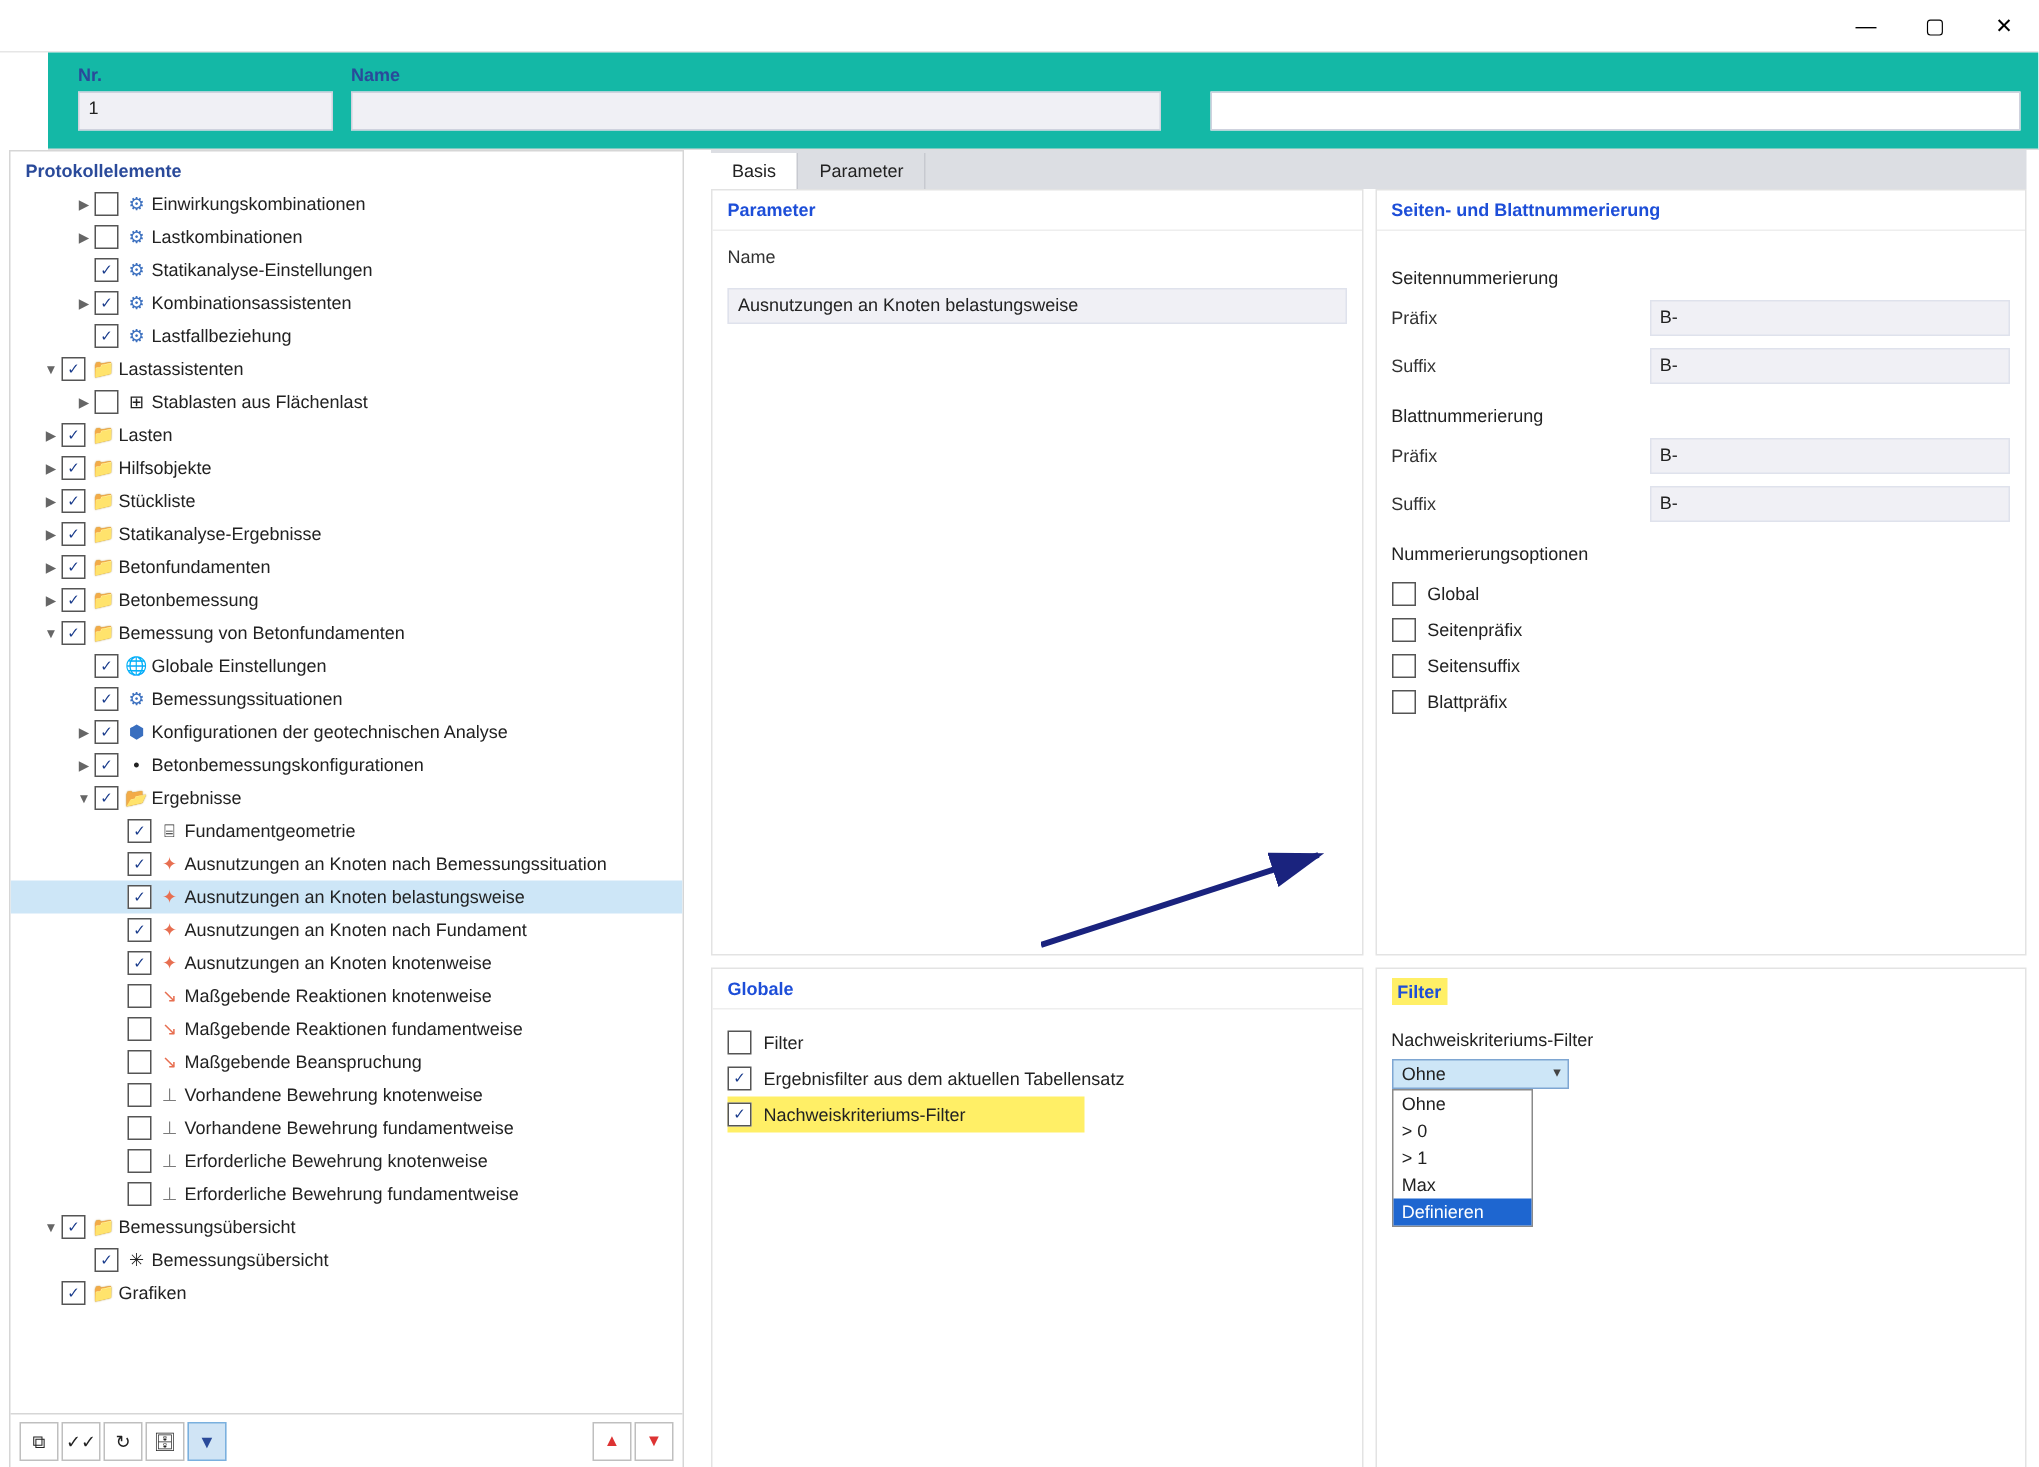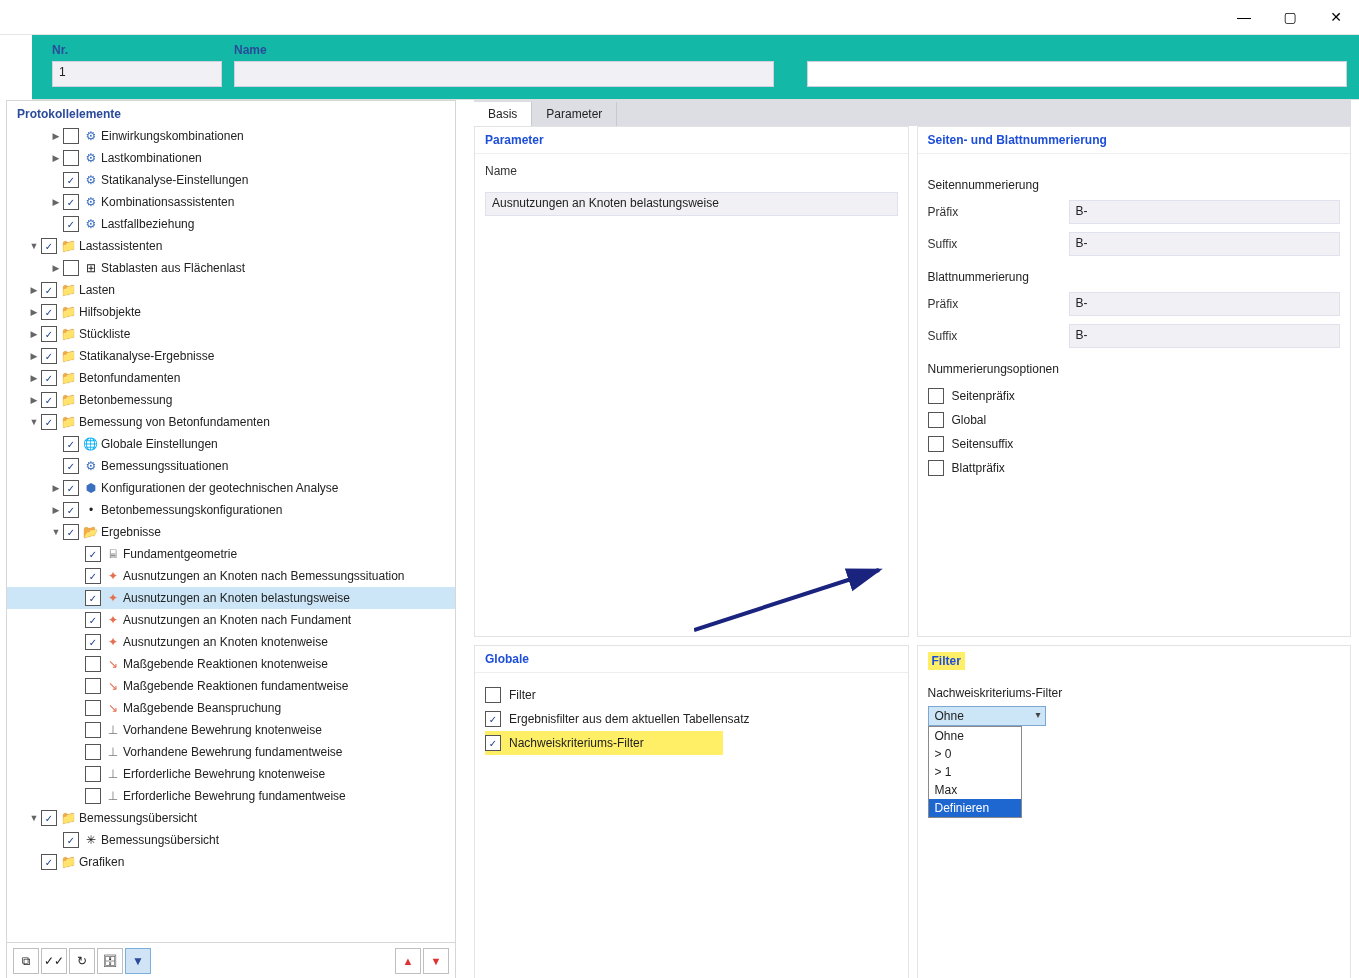--- a/index.html
+++ b/index.html
@@ -178,21 +178,21 @@
     margin: 6px 10px;
     border-bottom: none;
   }
   .panel-body { padding: 10px; flex: 1; }
 
   .formrow {
     display: flex;
     align-items: center;
     margin-bottom: 8px;
   }
-  .formrow .lbl { width: 141px; color: #333; }
+  .formrow .lbl { width: 172px; color: #333; }
   .formrow .valbox {
     flex: 1;
     background: #f0f0f5;
     border: 1px solid #dfe2ec;
     padding: 3px 6px;
     height: 16px;
   }
   .subhdr { margin: 14px 0 8px 0; color: #222; }
 
   .optrow {
@@ -525,25 +525,25 @@
             <div class="lbl">Präfix</div>
             <div class="valbox">B-</div>
           </div>
           <div class="formrow">
             <div class="lbl">Suffix</div>
             <div class="valbox">B-</div>
           </div>
           <div class="subhdr">Nummerierungsoptionen</div>
           <div class="optrow">
               <span class="cb"></span>
-              <span>Seitenpräfix</span>
+              <span>Global</span>
             </div>
           <div class="optrow">
               <span class="cb"></span>
-              <span>Global</span>
+              <span>Seitenpräfix</span>
             </div>
           <div class="optrow">
               <span class="cb"></span>
               <span>Seitensuffix</span>
             </div>
           <div class="optrow">
               <span class="cb"></span>
               <span>Blattpräfix</span>
             </div>
         </div>

